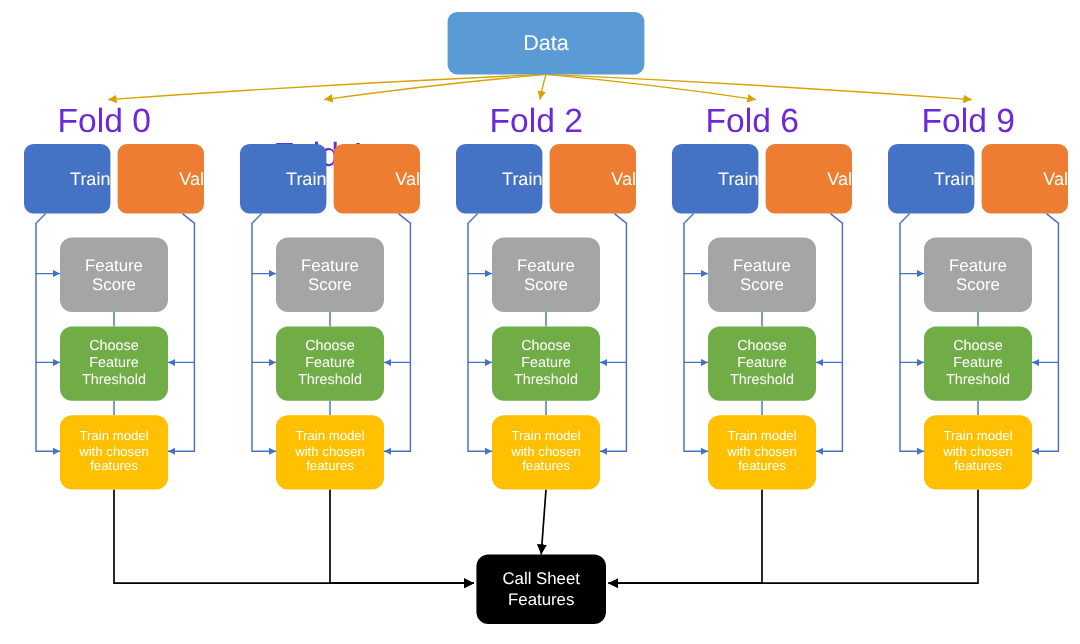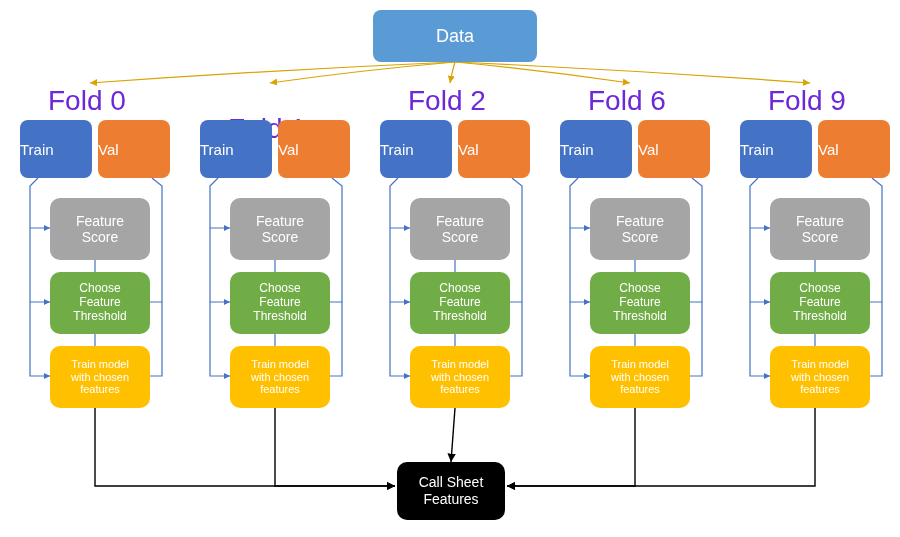--- a/index.html
+++ b/index.html
@@ -31,30 +31,30 @@
     color: #6d28d9;
     font-weight: 400;
   }
   .train-box, .val-box {
     position: absolute;
     width: 72px;
     height: 58px;
     border-radius: 8px;
     display: flex;
     align-items: center;
-    justify-content: flex-start;
+    justify-content: flex-end;
     color: #fff;
     font-size: 15px;
   }
   .train-box { background: #4472c4; }
   .val-box   { background: #ed7d31; }
 
   .step-box {
     position: absolute;
-    width: 100px;
+    width: 90px;
     border-radius: 10px;
     display: flex;
     align-items: center;
     justify-content: center;
     text-align: center;
     color: #fff;
     padding: 0;
     line-height: 1.15;
   }
   .feature-score { background: #a5a5a5; font-size: 14px; height: 62px; }

